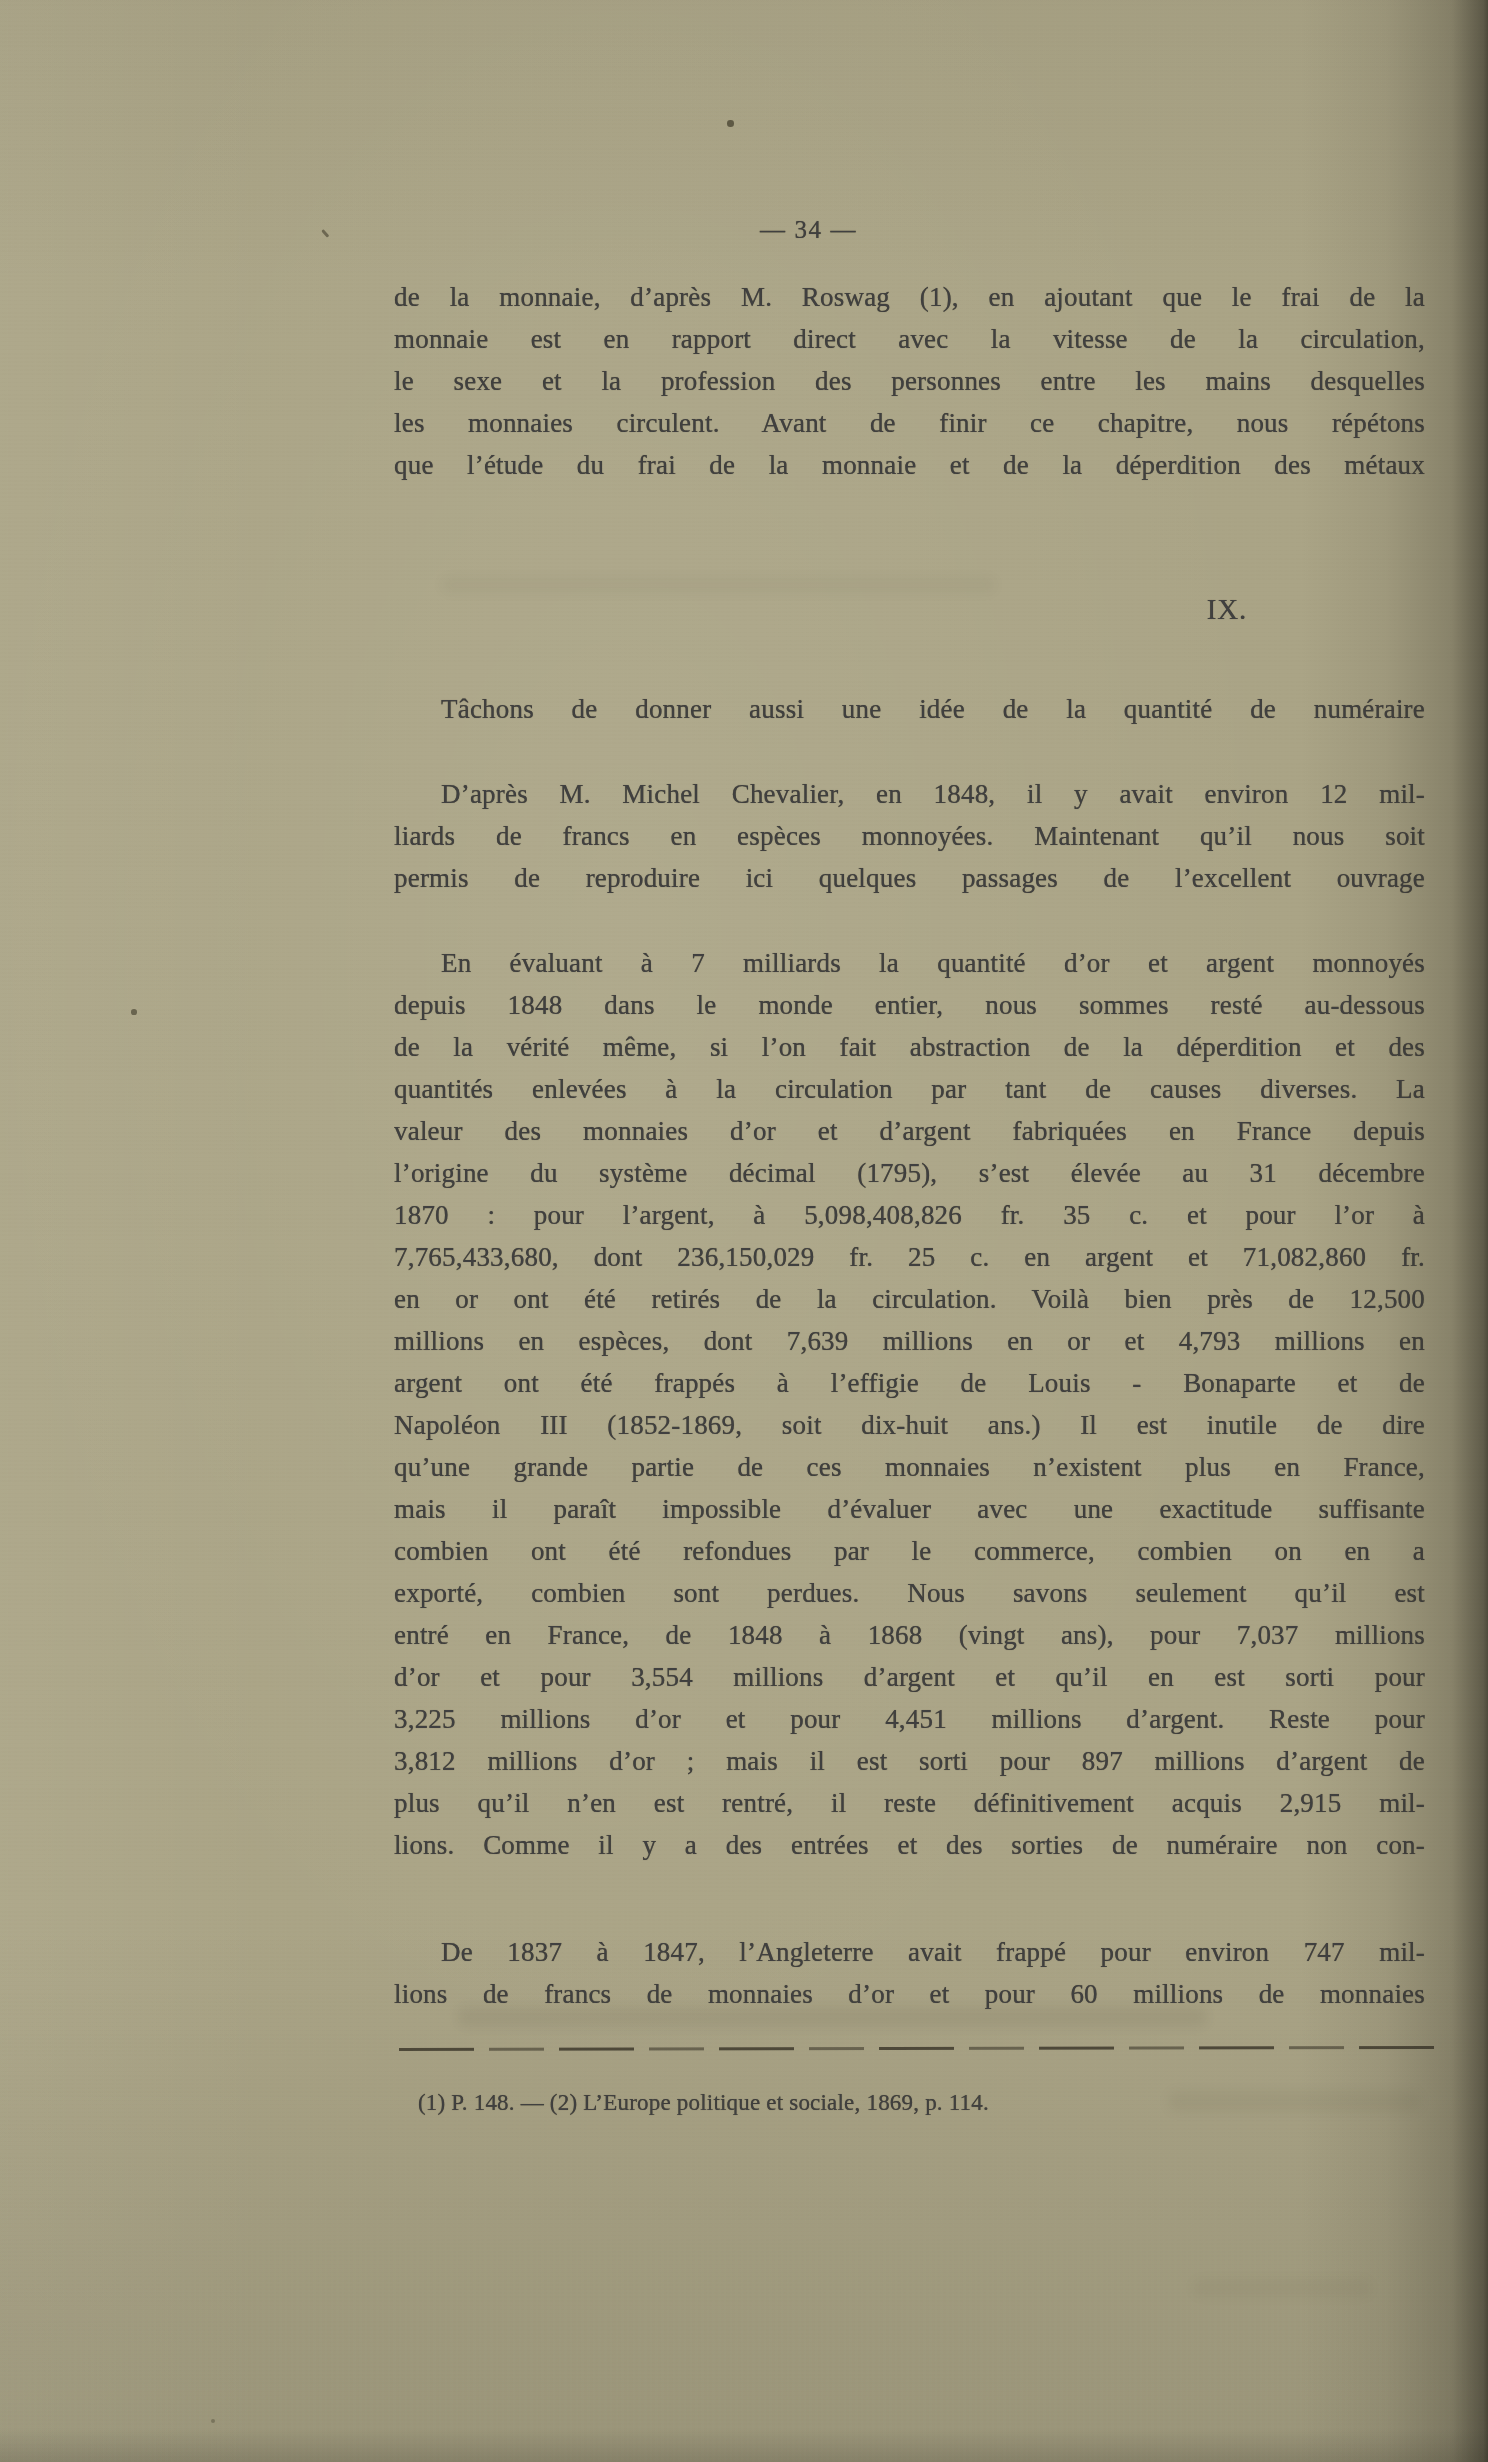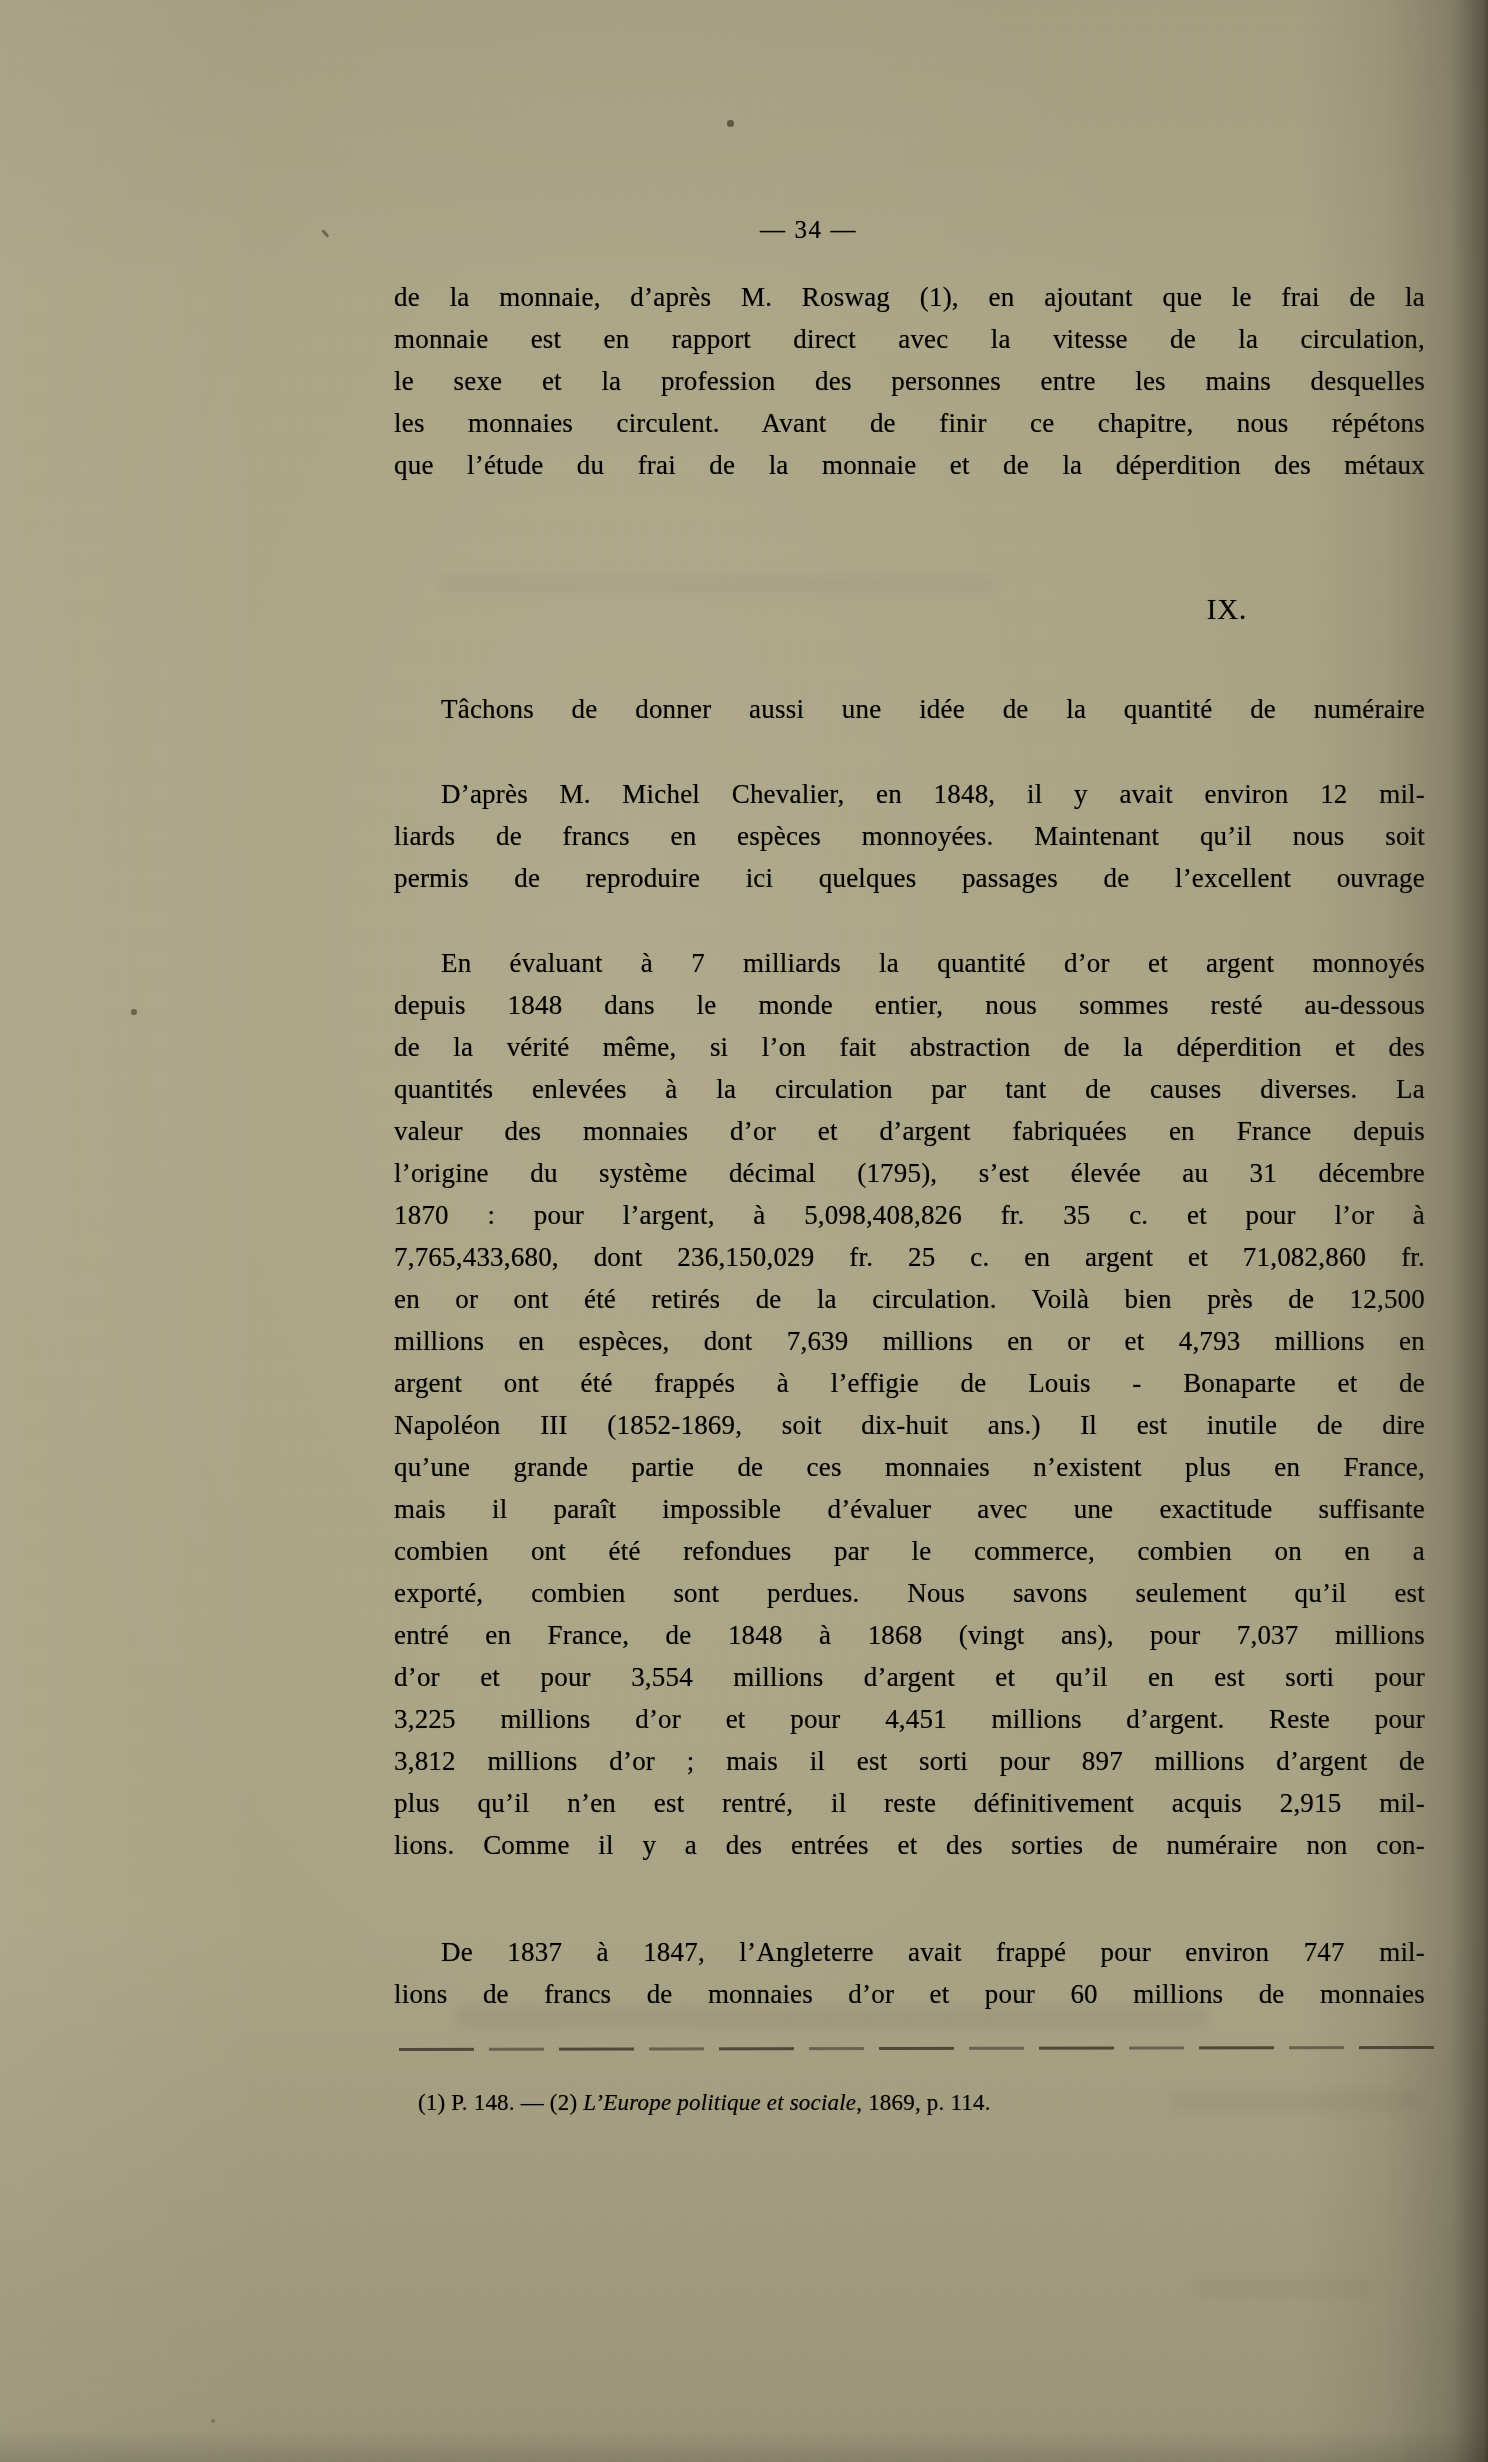--- a/index.html
+++ b/index.html
@@ -2,21 +2,21 @@
 <html style="font-size:13px"><head>
 <meta charset="utf-8">
 <style>
   html,body{margin:0;padding:0;background:#6b6652;}
   .page{
     position:relative;
     width:1489px;height:2462px;
     background:#aaa486;
     overflow:hidden;
     font-family:"Liberation Serif","DejaVu Serif",serif;
-    color:#000000;
+    color:#404040;
   }
   
   .tone{position:absolute;inset:0;pointer-events:none;
     background:
       radial-gradient(ellipse at 42% 38%, rgba(255,255,238,0.07) 0%, rgba(255,255,238,0) 55%),
       linear-gradient(180deg, rgba(30,28,20,0.04) 0%, rgba(30,28,20,0) 12%, rgba(30,28,20,0) 78%, rgba(43,40,30,0.12) 99%),
       linear-gradient(90deg, rgba(255,255,240,0.05) 0%, rgba(255,255,240,0) 18%);
   }
   .noise{position:absolute;inset:0;pointer-events:none;opacity:.35;
     background-image:
@@ -51,21 +51,21 @@
       rgba(62,57,44,0.85) 0px, rgba(62,57,44,0.85) 75px,
       rgba(62,57,44,0) 75px, rgba(62,57,44,0) 90px,
       rgba(62,57,44,0.6) 90px, rgba(62,57,44,0.6) 145px,
       rgba(62,57,44,0) 145px, rgba(62,57,44,0) 160px);
     transform:rotate(-0.12deg);
   }
   .footnote{
     position:absolute;left:418px;top:2086px;width:1013px;
     font-size:23px;letter-spacing:0.2px;line-height:33px;
   }
-  .footnote .it{font-style:italic;}
+  .footnote .it{}
   .speck{position:absolute;background:#45402f;border-radius:50%;opacity:.75;}
   .speck.s1{left:727px;top:120px;width:6.5px;height:6.5px;}
   .speck.s2{left:321px;top:232px;width:9px;height:2.5px;border-radius:1.6px;transform:rotate(48deg);opacity:.6;}
   .speck.s3{left:131px;top:1009px;width:5.7px;height:5.7px;opacity:.65;}
   .speck.s4{left:211px;top:2419px;width:4.1px;height:4.1px;opacity:.4;}
   .ghost{position:absolute;pointer-events:none;background:rgba(74,69,52,0.12);filter:blur(5.7px);border-radius:9.8px;}
   .ghost.g1{left:457px;top:2007px;width:751px;height:19.6px;opacity:.75;}
   .ghost.g2{left:441px;top:577px;width:555px;height:16.3px;opacity:.45;}
   .ghost.g3{left:1168px;top:2091px;width:253px;height:21px;opacity:.6;}
   .ghost.g4{left:1192px;top:2279px;width:180px;height:18px;opacity:.45;}

